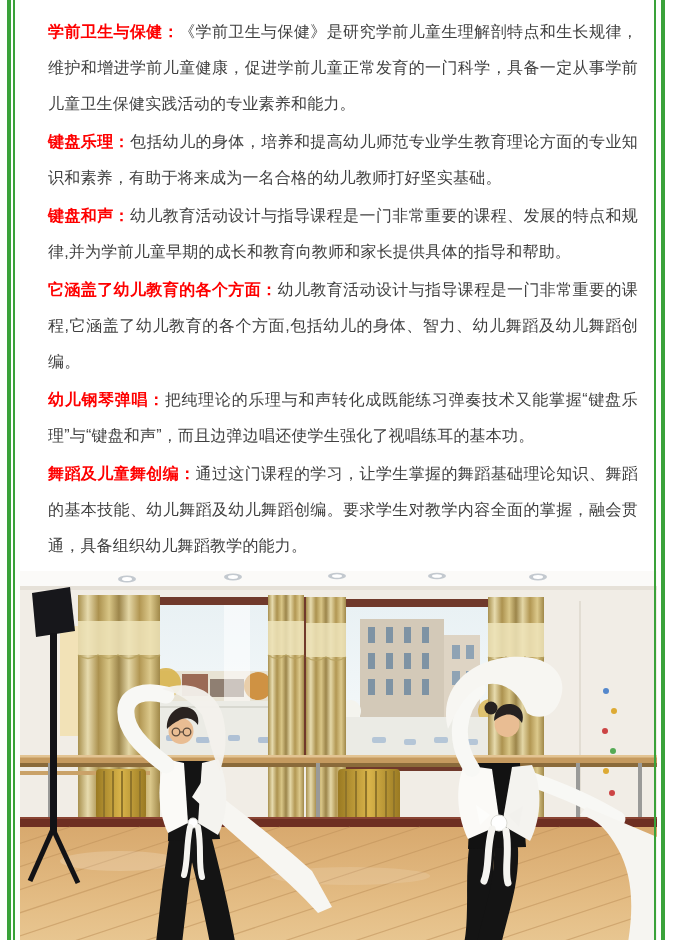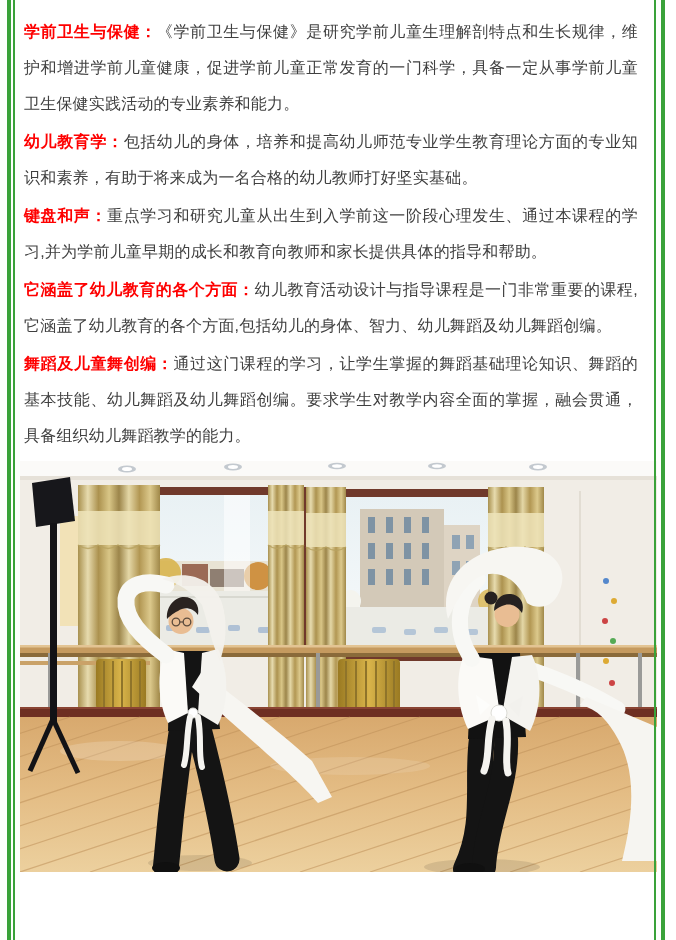--- a/index.html
+++ b/index.html
@@ -5,44 +5,45 @@
   html,body{margin:0;padding:0;}
   body{
     width:676px;height:940px;background:#ffffff;overflow:hidden;position:relative;
     font-family:"Liberation Sans","DejaVu Sans",sans-serif;
   }
   .vline{position:absolute;top:0;bottom:0;background:#3aa23a;}
   .vline.l-outer{left:7px;width:4px;}
   .vline.l-inner{left:13px;width:2px;}
   .vline.r-inner{right:20px;width:2px;}
   .vline.r-outer{right:11px;width:4px;}
-  .text-block{padding:14px 38px 0 24px;}
+  .text-block{padding:14px 38px 0 24px;margin-left:24px;}
   p.course{
     margin:0 0 2px;font-size:16px;line-height:36px;color:#404040;
     text-align:justify;letter-spacing:0.2px;
   }
   p.course .h{color:#fe0000;font-weight:bold;}
   figure.photo{
     margin:7px 0 0 20px;width:637px;height:411px;overflow:hidden;display:block;
   }
   figure.photo svg{display:block;}
 </style>
 </head>
 <body>
 
 <div class="vline l-outer"></div>
 <div class="vline l-inner"></div>
 <div class="vline r-inner"></div>
 <div class="vline r-outer"></div>
 
 <div class="text-block">
   <p class="course"><span class="h">学前卫生与保健：</span><span>《学前卫生与保健》是研究学前儿童生理解剖特点和生长规律，维护和增进学前儿童健康，促进学前儿童正常发育的一门科学，具备一定从事学前儿童卫生保健实践活动的专业素养和能力。</span></p>
-  <p class="course"><span class="h">幼儿教育学：</span><span>包括幼儿的身体，培养和提高幼儿师范专业学生教育理论方面的专业知识和素养，有助于将来成为一名合格的幼儿教师打好坚实基础。</span></p>
-  <p class="course"><span class="h">键盘和声：</span><span>重点学习和研究儿童从出生到入学前这一阶段心理发生、通过本课程的学习,并为学前儿童早期的成长和教育向教师和家长提供具体的指导和帮助。</span></p>
+  <p class="course"><span class="h">键盘乐理：</span><span>包括幼儿的身体，培养和提高幼儿师范专业学生教育理论方面的专业知识和素养，有助于将来成为一名合格的幼儿教师打好坚实基础。</span></p>
+  <p class="course"><span class="h">键盘和声：</span><span>幼儿教育活动设计与指导课程是一门非常重要的课程、发展的特点和规律,并为学前儿童早期的成长和教育向教师和家长提供具体的指导和帮助。</span></p>
   <p class="course"><span class="h">它涵盖了幼儿教育的各个方面：</span><span>幼儿教育活动设计与指导课程是一门非常重要的课程,它涵盖了幼儿教育的各个方面,包括幼儿的身体、智力、幼儿舞蹈及幼儿舞蹈创编。</span></p>
+  <p class="course"><span class="h">幼儿钢琴弹唱：</span><span>把纯理论的乐理与和声转化成既能练习弹奏技术又能掌握“键盘乐理”与“键盘和声”，而且边弹边唱还使学生强化了视唱练耳的基本功。</span></p>
   <p class="course"><span class="h">舞蹈及儿童舞创编：</span><span>通过这门课程的学习，让学生掌握的舞蹈基础理论知识、舞蹈的基本技能、幼儿舞蹈及幼儿舞蹈创编。要求学生对教学内容全面的掌握，融会贯通，具备组织幼儿舞蹈教学的能力。</span></p>
 </div>
 
 <figure class="photo">
 <svg width="637" height="411" viewBox="0 0 637 411" xmlns="http://www.w3.org/2000/svg">
   <defs>
     <linearGradient id="skyG" x1="0" y1="0" x2="0" y2="1">
       <stop offset="0" stop-color="#e9f1f4"></stop>
           <stop offset="1" stop-color="#f7fafb"></stop>
     </linearGradient>

